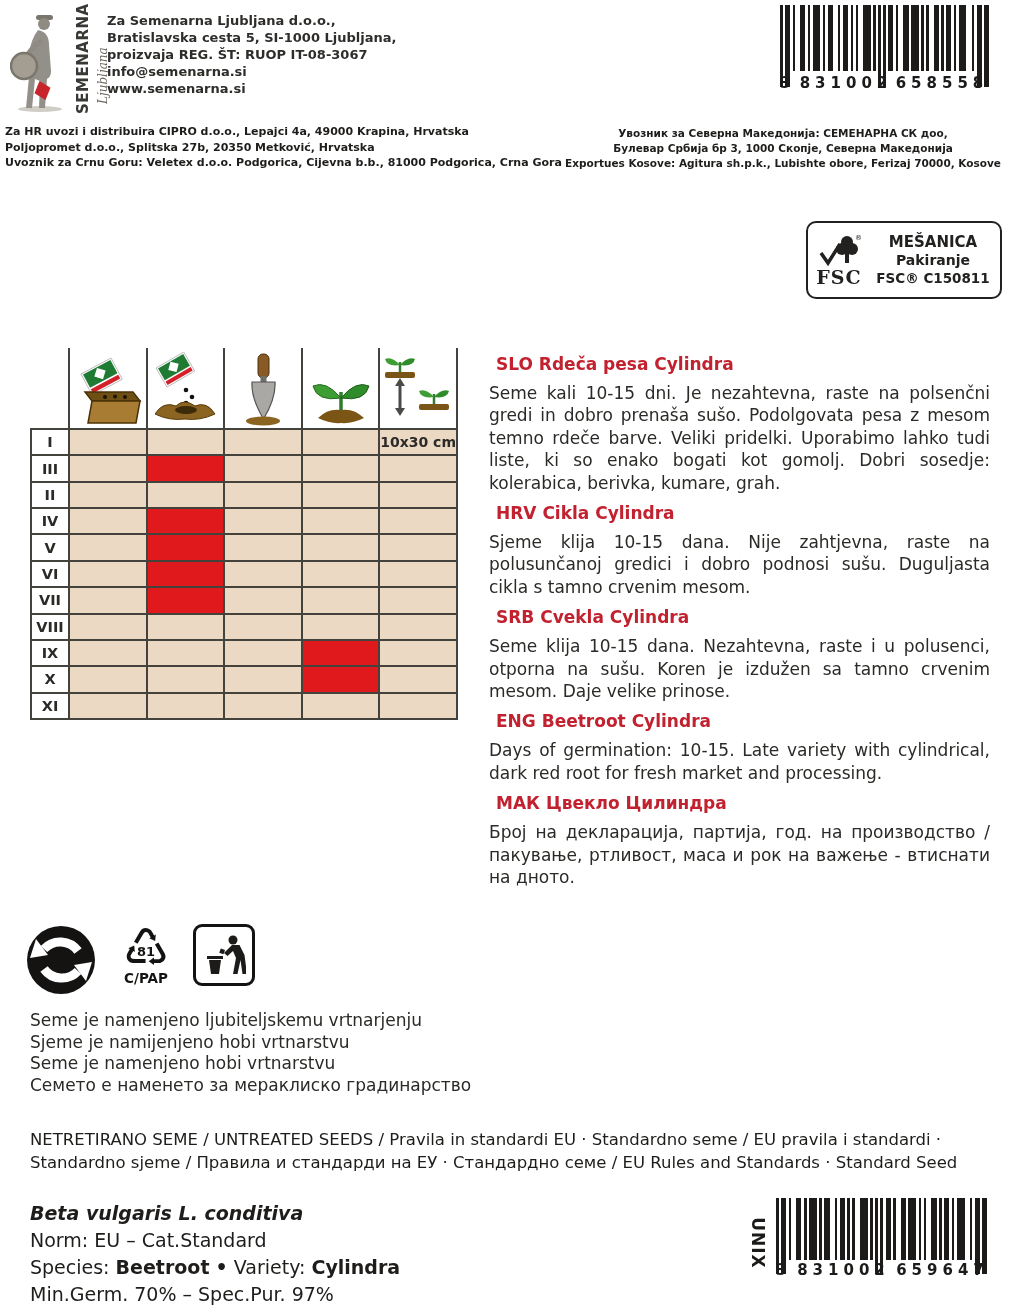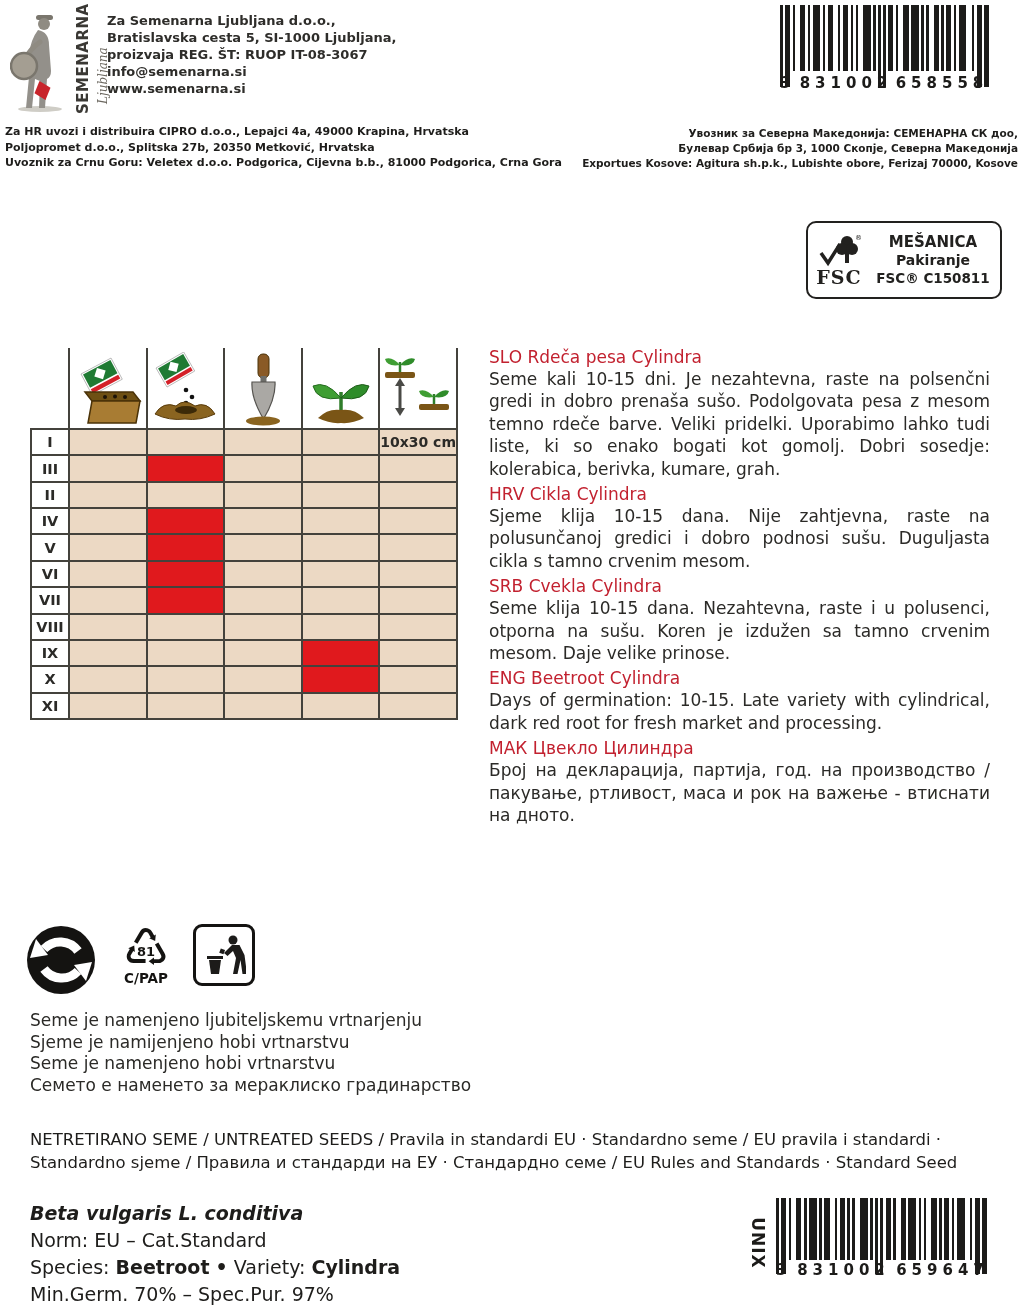--- a/index.html
+++ b/index.html
@@ -35,21 +35,21 @@
   .barcode-top .bar.tall{height:82px;}
   .barcode-bottom{left:742px;top:1198px;width:250px;height:100px;}
   .barcode-bottom .bars{margin-left:34px;width:212px;height:76px;}
   .barcode-bottom .bar{height:62px;}
   .barcode-bottom .bar.tall{height:76px;}
   .barcode-bottom .digits{margin-left:34px;}
   .unix-label{position:absolute;left:16px;top:45px;transform:translate(-50%,-50%) rotate(90deg);
     white-space:nowrap;font-weight:800;font-size:17px;letter-spacing:1px;color:#1c1b19;}
   
   .dist-left{position:absolute;left:5px;top:124px;font-size:11px;font-weight:700;line-height:15.5px;color:#1e1d1b;}
-  .dist-right{position:absolute;right:6px;top:126px;width:470px;text-align:right;
+  .dist-right{position:absolute;right:6px;top:126px;width:470px;text-align:center;
     font-size:10.5px;font-weight:700;line-height:15px;color:#1e1d1b;}
   
   .fsc-box{position:absolute;left:806px;top:221px;width:192px;height:74px;
     border:2.5px solid #22211f;border-radius:10px;display:flex;align-items:center;background:#fff;}
   .fsc-logo{width:62px;display:flex;flex-direction:column;align-items:center;justify-content:center;}
   .fsc-word{font-family:"DejaVu Serif","Liberation Serif",serif;font-weight:700;font-size:19px;
     letter-spacing:1px;color:#22211f;margin-top:-2px;}
   .fsc-text{flex:1;text-align:center;color:#22211f;line-height:18px;padding-right:4px;}
   .fsc-line1{font-weight:800;font-size:15px;}
   .fsc-line2{font-weight:600;font-size:14px;}
@@ -65,21 +65,21 @@
   .cal-row:last-child{border-bottom:none;}
   .cal-label{width:36px;flex:none;border-right:2px solid var(--grid);background:#fff;
     display:flex;align-items:center;justify-content:center;font-weight:800;font-size:14.5px;color:#2b2a27;}
   .cal-cell{flex:1;border-right:2px solid var(--grid);background:var(--table-bg);
     display:flex;align-items:center;justify-content:center;}
   .cal-cell:last-child{border-right:none;}
   .cal-cell.active{background:var(--bar-red);}
   .spacing-label{font-weight:800;font-size:14px;color:#2b2a27;white-space:nowrap;}
   
   .descriptions{position:absolute;left:489px;top:345px;width:501px;}
-  .sec-title{margin:0;padding-top:1px;font-size:17px;font-weight:400;line-height:22px;color:var(--heading-red);}
+  .sec-title{margin:7px;padding-top:1px;font-size:17px;font-weight:700;line-height:22px;color:var(--heading-red);}
   .sec-body{margin:0 0 2px 0;font-size:17px;line-height:22.4px;text-align:justify;color:#2b2a27;}
   
   .recycle-row{position:absolute;left:25px;top:910px;display:flex;align-items:flex-start;}
   .greendot{margin-top:14px;}
   .mobius{position:relative;width:62px;margin-left:18px;margin-top:10px;text-align:center;}
   .mobius-glyph{font-size:52px;line-height:56px;color:#141311;}
   .mobius-code{position:absolute;left:0;right:0;top:24px;font-weight:800;font-size:13px;color:#141311;}
   .mobius-label{font-weight:800;font-size:13.5px;margin-top:-6px;color:#141311;}
   .reuse{width:96px;margin-left:12px;text-align:center;}
   .reuse-caption{font-weight:800;font-size:8px;line-height:9.5px;letter-spacing:.2px;color:#141311;margin-top:4px;}

